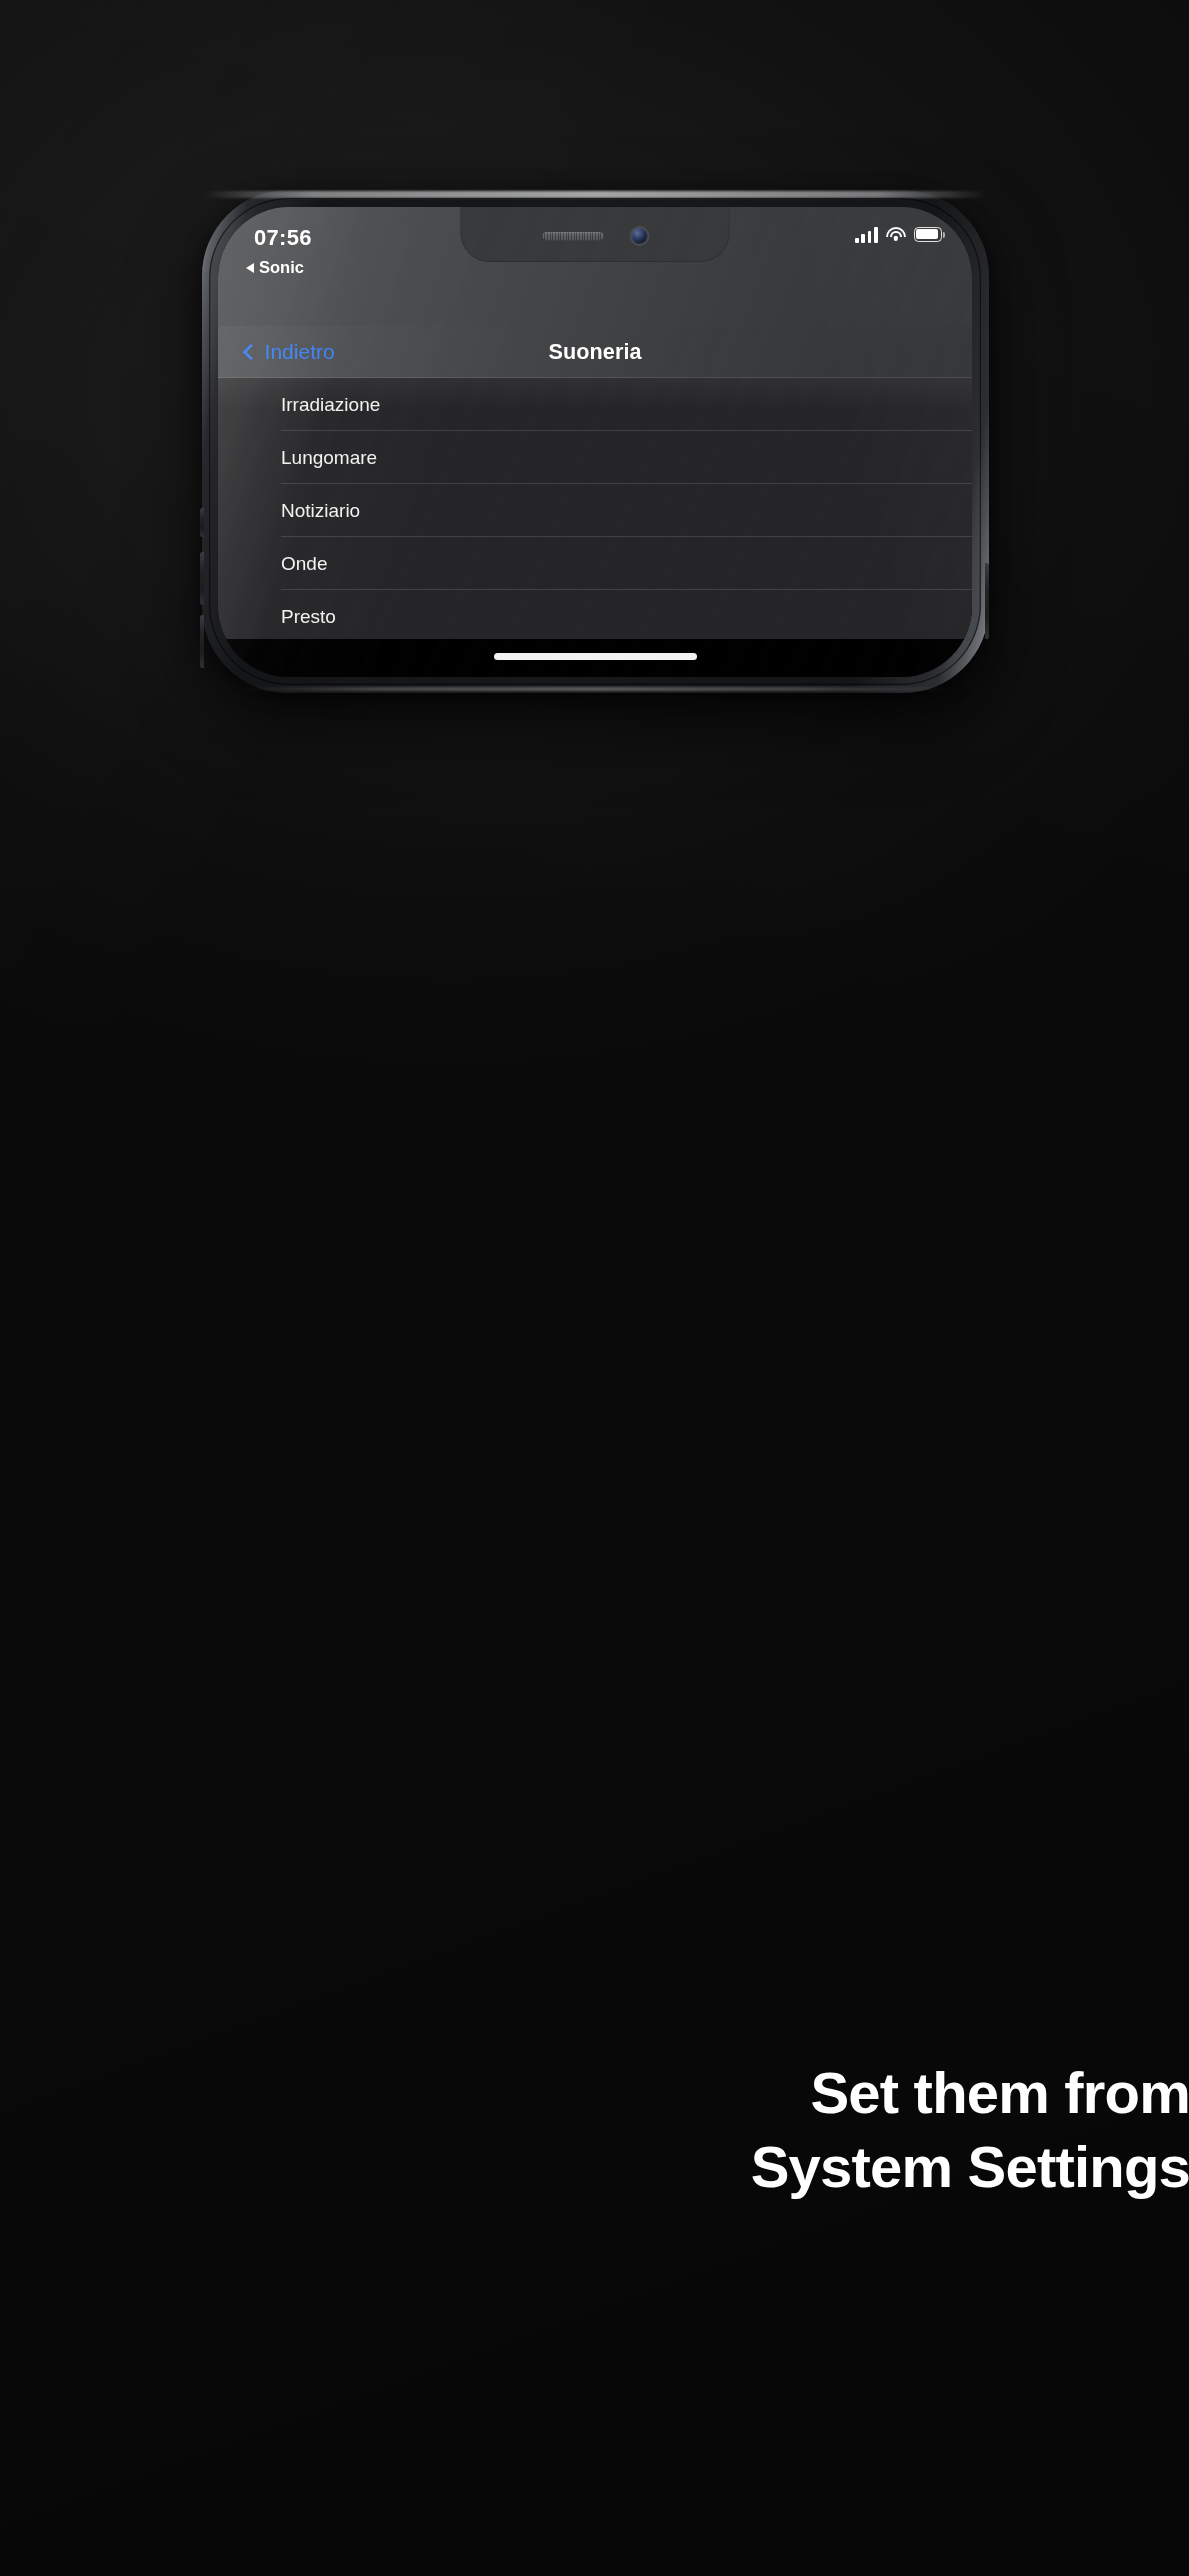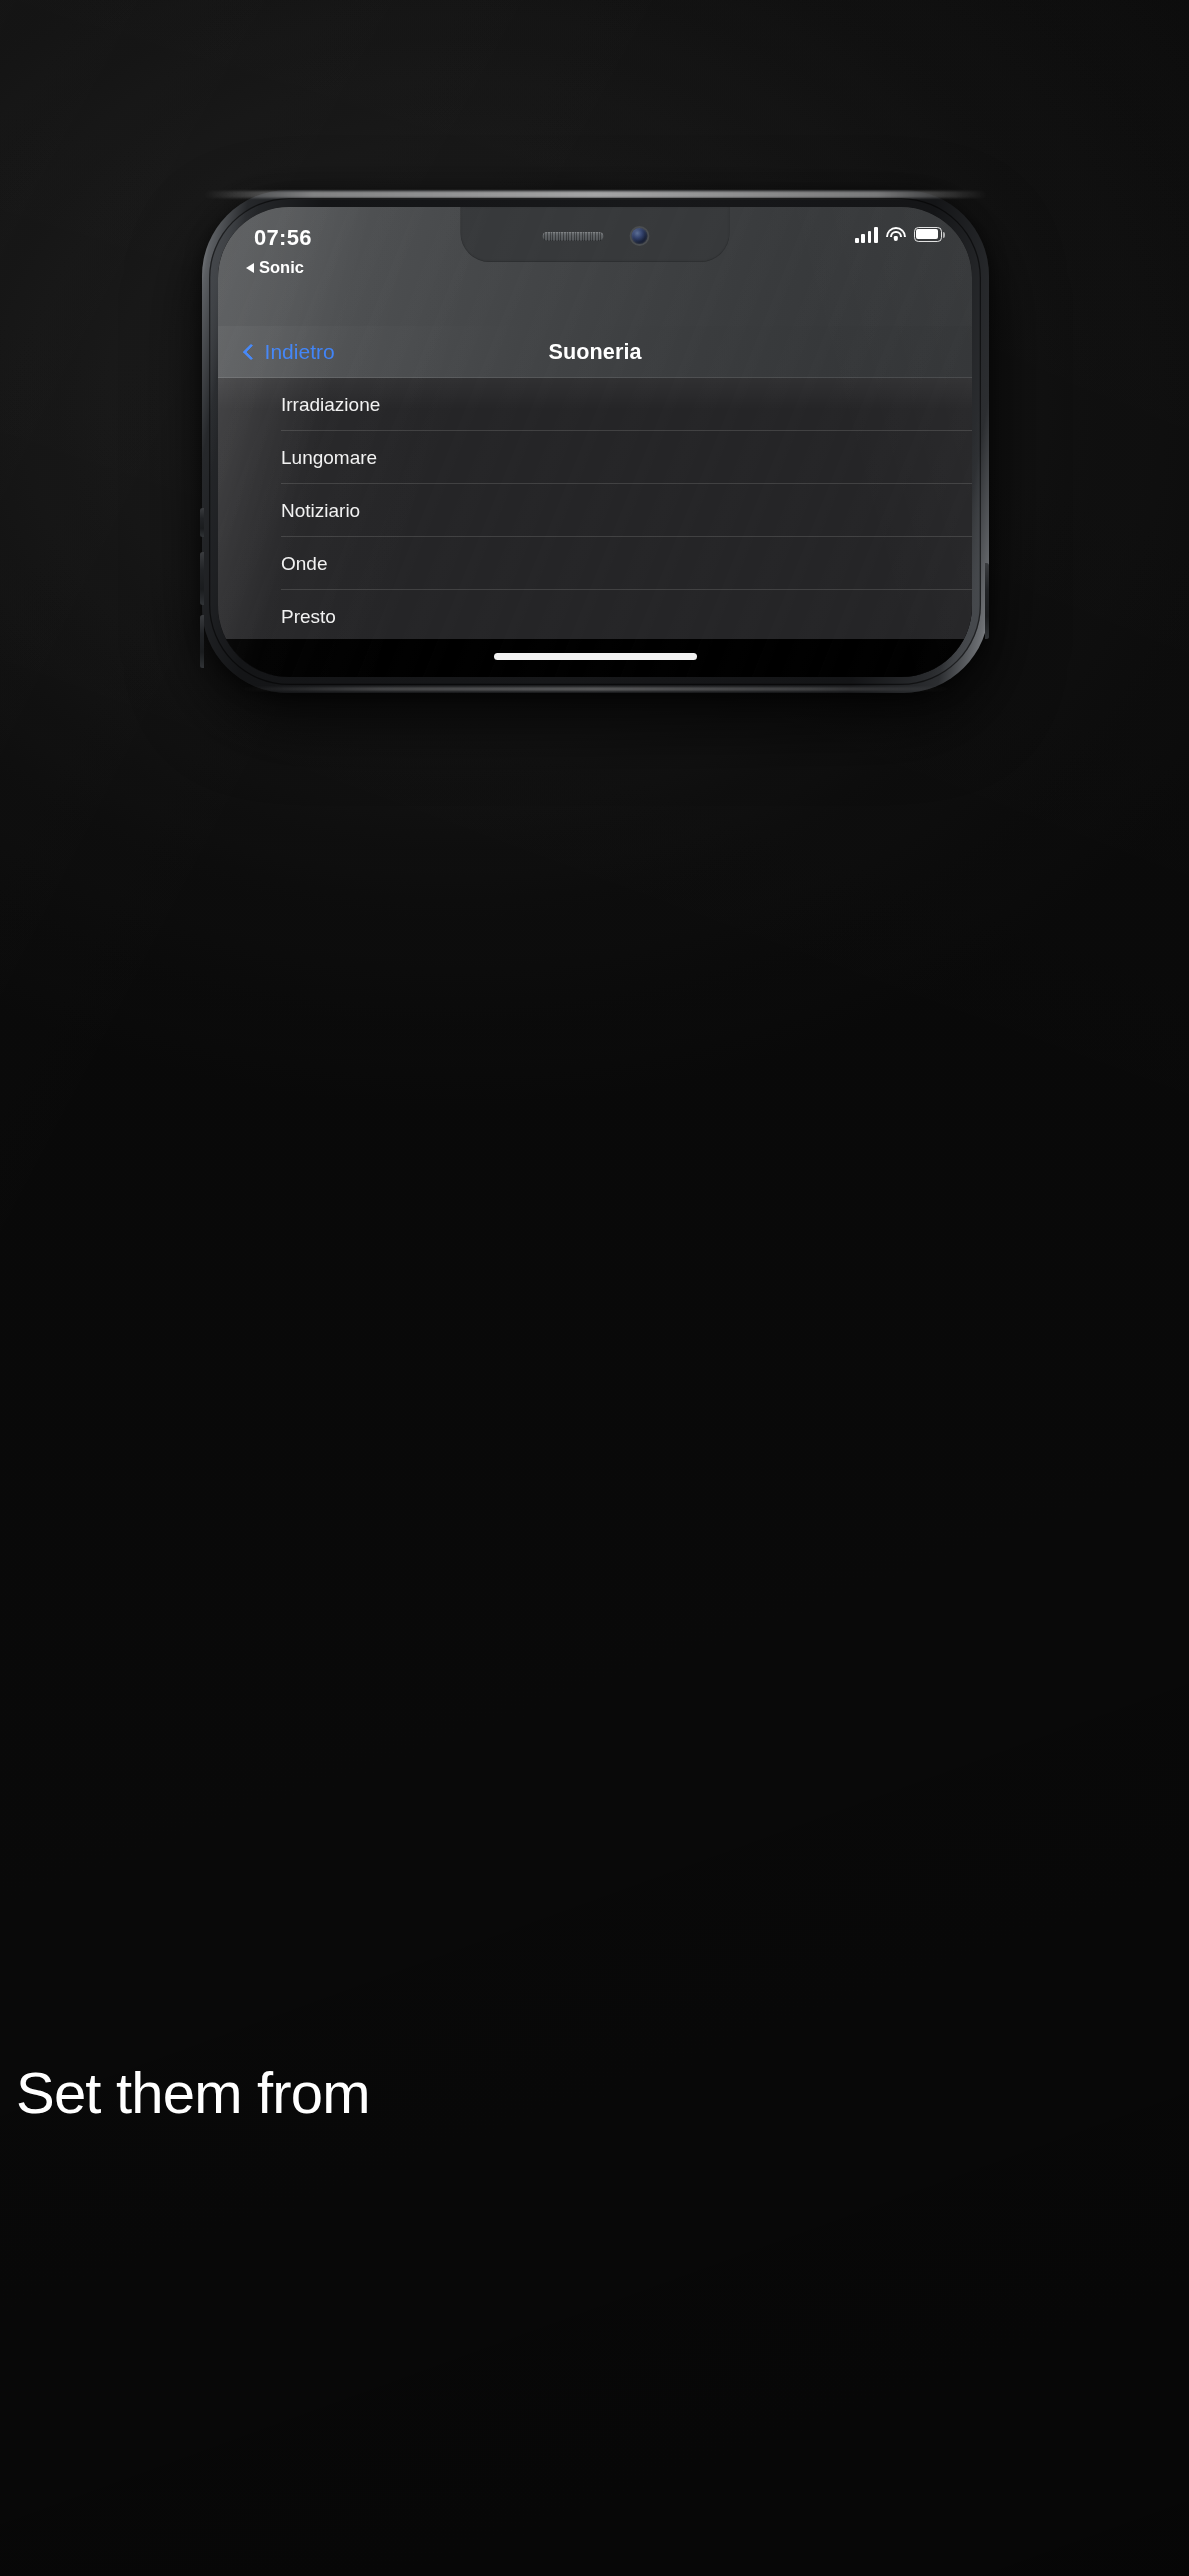--- a/index.html
+++ b/index.html
@@ -284,26 +284,26 @@
     display:flex; align-items:center; justify-content:center;
   }
   .home-bar{
     width:203px; height:7px; border-radius:4.4px; background:#f2f2f2;
     margin-top:-2.5px;
   }
 
   
   .caption{
     position:absolute;
-    left:16px; right:0;
+    left:4px; right:0;
     top:2056px;
-    text-align:left;
+    text-align:right;
     color:#ffffff;
     font-family:"Liberation Sans", sans-serif;
-    font-weight:400;
+    font-weight:700;
     font-size:58px;
     line-height:1.28;
     letter-spacing:-0.8px;
   }
   .caption .l{ display:block; }
 </style>
 </head>
 <body>
 
 <div id="backdrop"></div>
@@ -378,14 +378,15 @@
       <div class="home-bar"></div>
     </div>
 
     <div class="screen-glare"></div>
     <div class="screen-glare2"></div>
   </div>
 </div>
 
 <div class="caption">
   <span class="l">Set them from</span>
+  <span class="l">System Settings</span>
 </div>
 
 
 </body></html>

